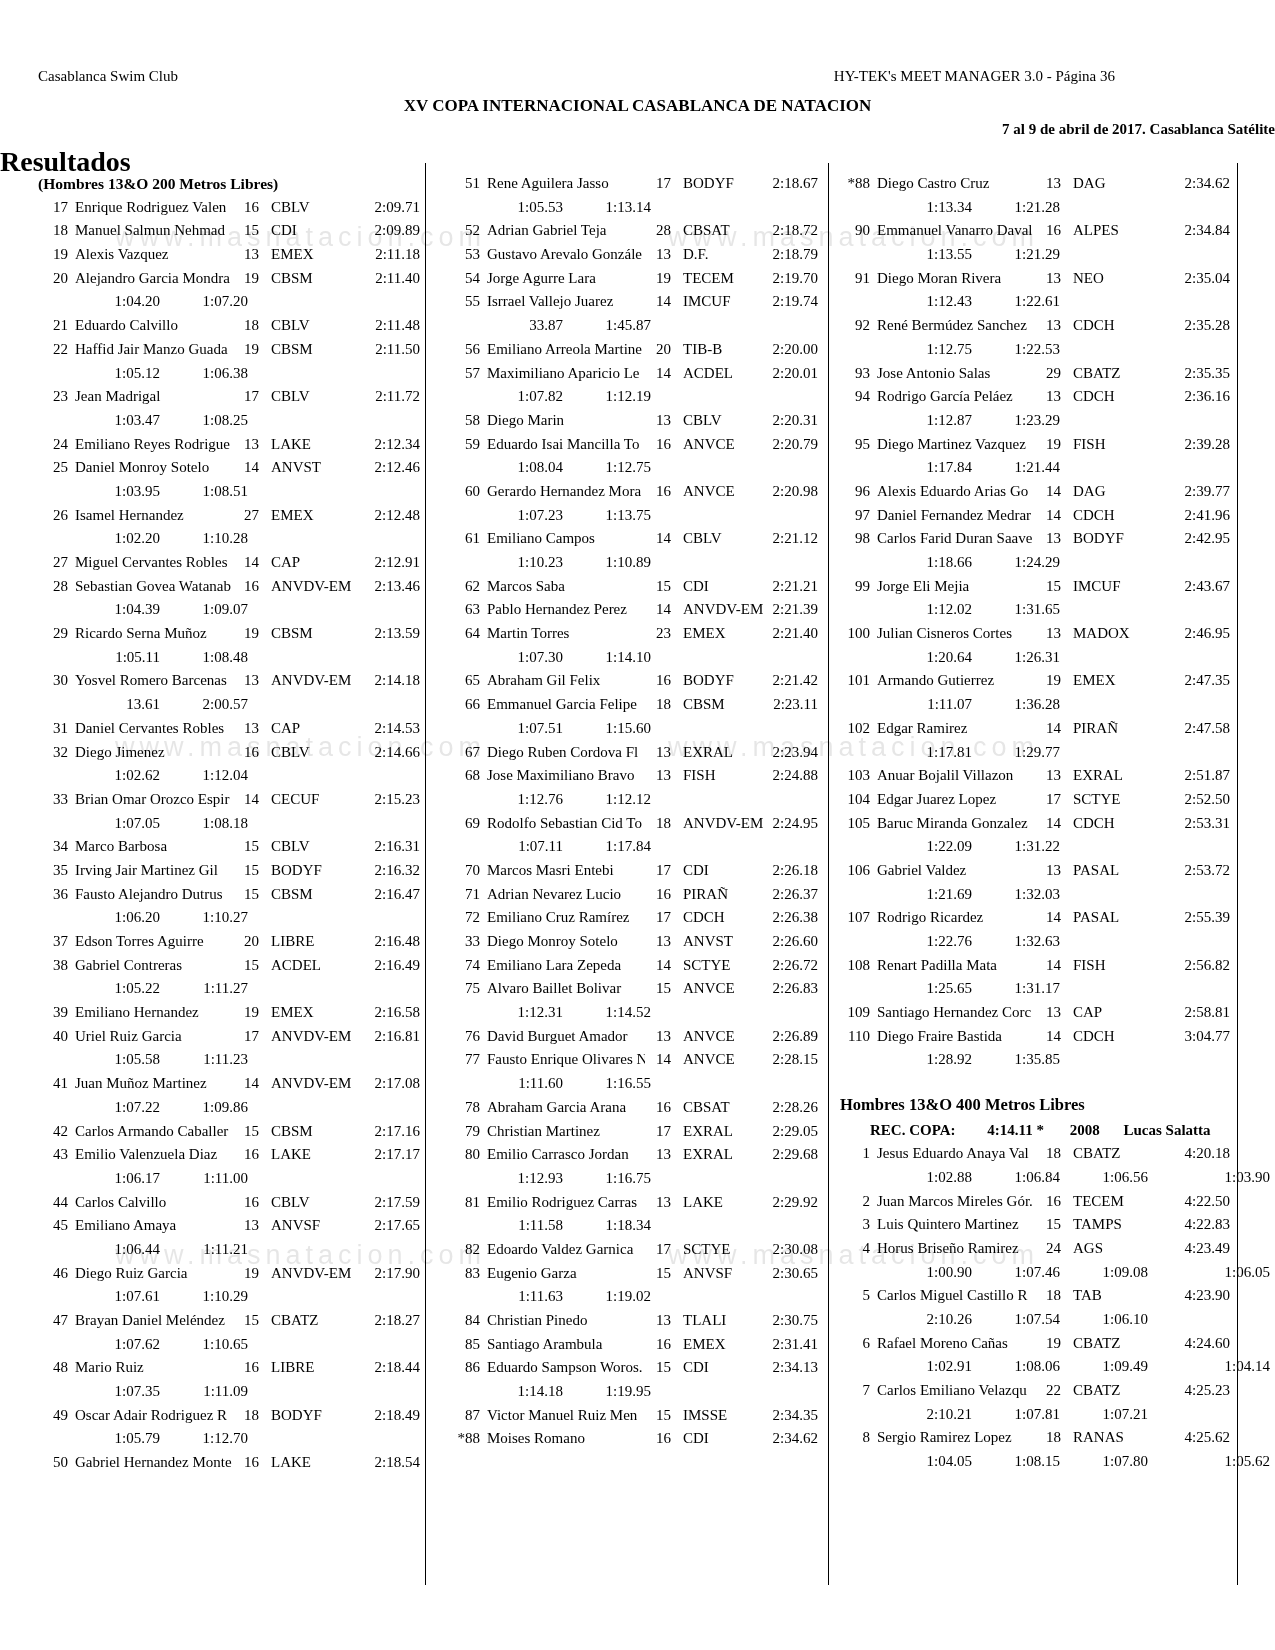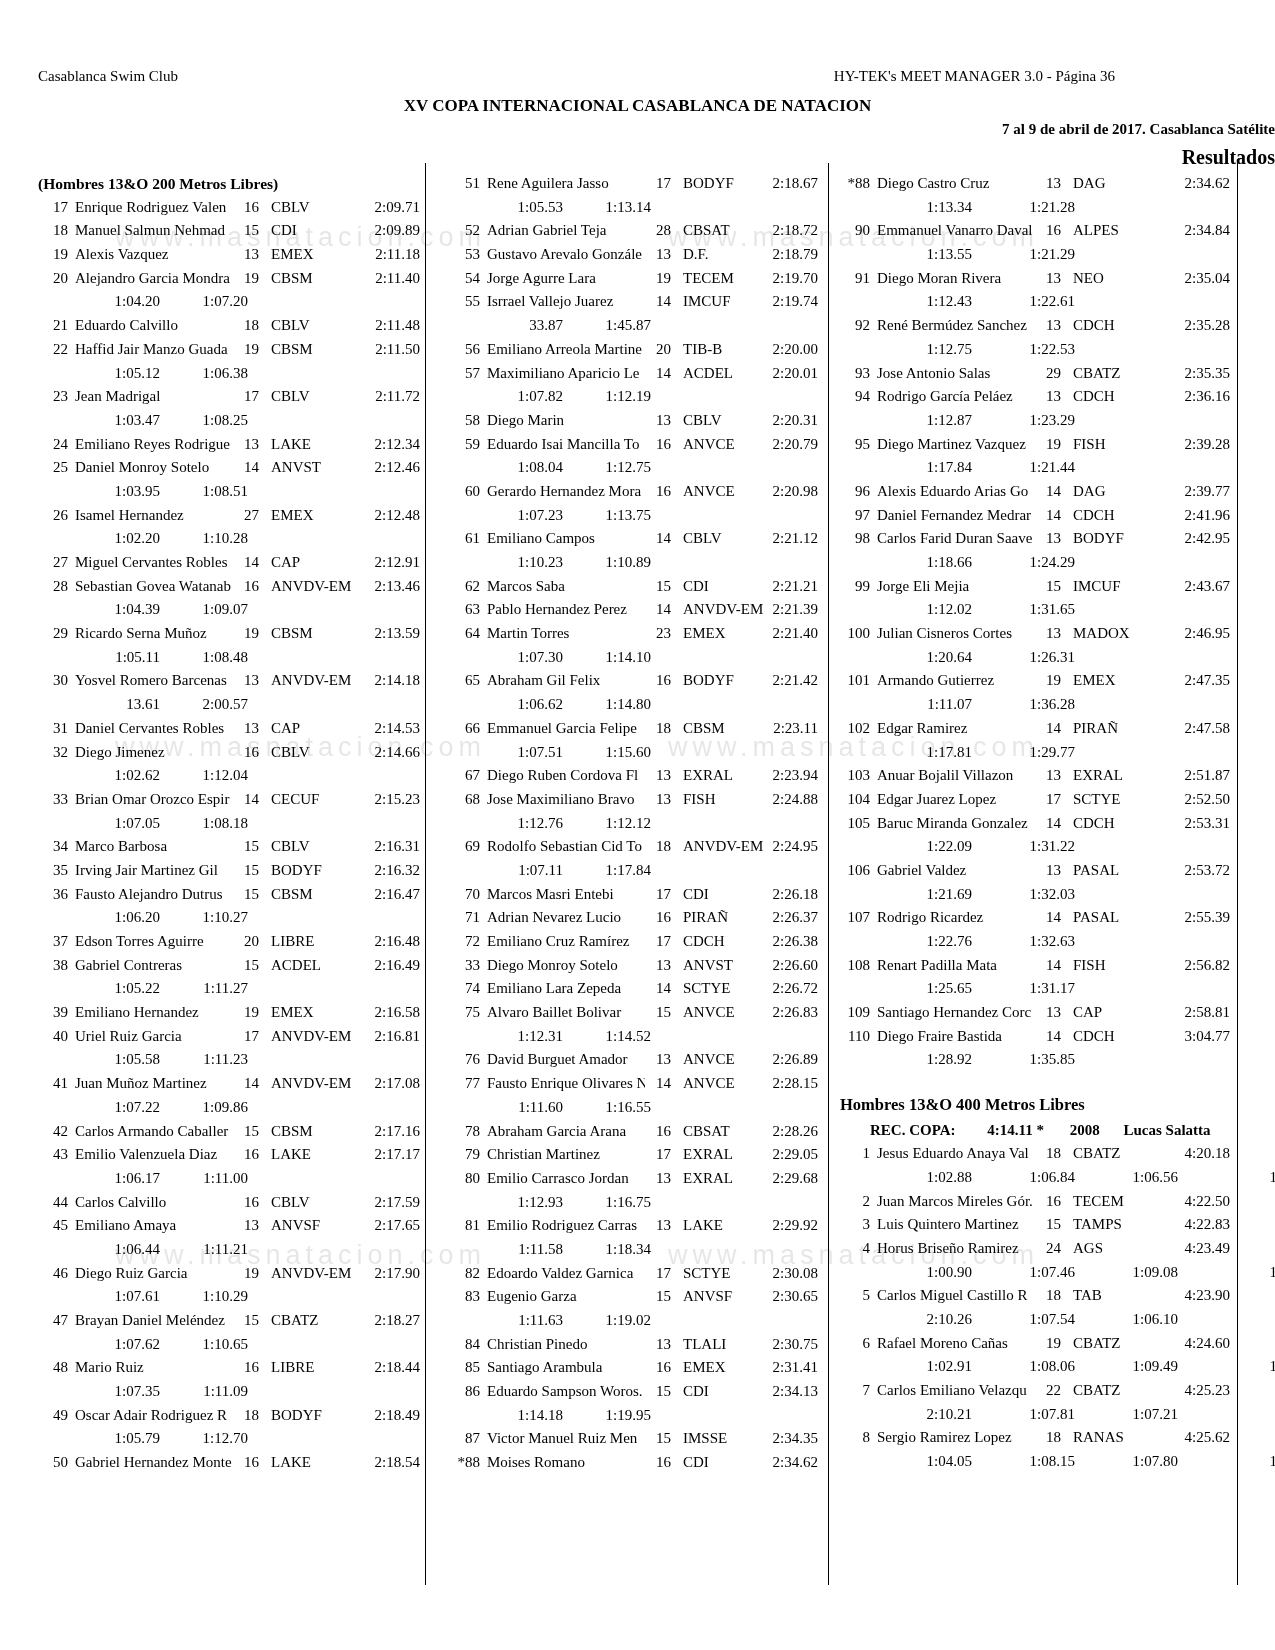--- a/index.html
+++ b/index.html
@@ -10,21 +10,21 @@
     font-family:"Liberation Serif","DejaVu Serif",serif;
     color:#000;
     overflow:hidden;
     margin:0 auto;
   }
   .hdr-line{position:absolute;top:68px;font-size:15px;}
   .club{left:38px;}
   .program{right:160px;}
   .title{position:absolute;top:96px;left:0;width:100%;text-align:center;font-size:17px;font-weight:bold;}
   .datevenue{position:absolute;top:121px;left:0;width:100%;text-align:right;font-size:15px;font-weight:bold;}
-  .resultados{position:absolute;top:146px;left:0;width:100%;text-align:right;font-size:20px;font-weight:bold;}
+  .resultados{position:absolute;top:146px;left:0;width:100%;text-align:left;font-size:28px;font-weight:bold;}
 
   .vrule{position:absolute;top:163px;height:1422px;width:1px;background:#000;}
   .vr1{left:425px;} .vr2{left:828px;} .vr3{left:1237px;}
 
   .col{position:absolute;top:172px;font-size:15px;}
   .col-1{left:38px;width:382px;}
   .col-2{left:450px;width:368px;}
   .col-3{left:840px;width:390px;}
 
   .line{height:23.7px;line-height:23.7px;display:flex;white-space:nowrap;}
@@ -34,21 +34,21 @@
   .name{width:158px;margin-left:7px;overflow:hidden;flex:none;}
   .age{width:26px;text-align:right;flex:none;}
   .team{flex:1;margin-left:12px;overflow:hidden;}
   .time{margin-left:auto;text-align:right;flex:none;}
 
   .splits .s{width:88px;text-align:right;flex:none;}
   .col-1 .splits .s:first-child{margin-left:34px;}
   .col-2 .splits .s:first-child{margin-left:25px;}
   .col-3 .splits .s:first-child{margin-left:44px;}
   .col-3 .splits .s:nth-child(4){margin-left:34px;}
-  .col-3 .splits{overflow:visible;gap:15px;}
+  .col-3 .splits{overflow:visible;}
 
   .e400-title{font-weight:bold;font-size:16.5px;height:26px;line-height:26px;margin-top:20px;}
   .e400-rec{font-weight:bold;height:24px;line-height:24px;}
   .e400-rec .rl{margin-left:30px;}
   .e400-rec .rt{margin-left:28px;}
   .e400-rec .ry{margin-left:22px;}
   .e400-rec .rh{margin-left:20px;}
   .e400-cols{font-weight:bold;height:24px;line-height:24px;border-bottom:2px solid #000;}
 
   .wm{position:absolute;font-family:"Liberation Sans","DejaVu Sans",sans-serif;
@@ -578,24 +578,20 @@
           <span class="s">1:07.30</span>
           <span class="s">1:14.10</span>
         </div>
 
         <div class="line row">
           <span class="place">65</span>
           <span class="name">Abraham Gil Felix</span>
           <span class="age">16</span>
           <span class="team">BODYF</span>
           <span class="time">2:21.42</span>
-        </div>
-        <div class="line splits">
-          <span class="s">1:06.62</span>
-          <span class="s">1:14.80</span>
         </div>
 
         <div class="line row">
           <span class="place">66</span>
           <span class="name">Emmanuel Garcia Felipe</span>
           <span class="age">18</span>
           <span class="team">CBSM</span>
           <span class="time">2:23.11</span>
         </div>
         <div class="line splits">

